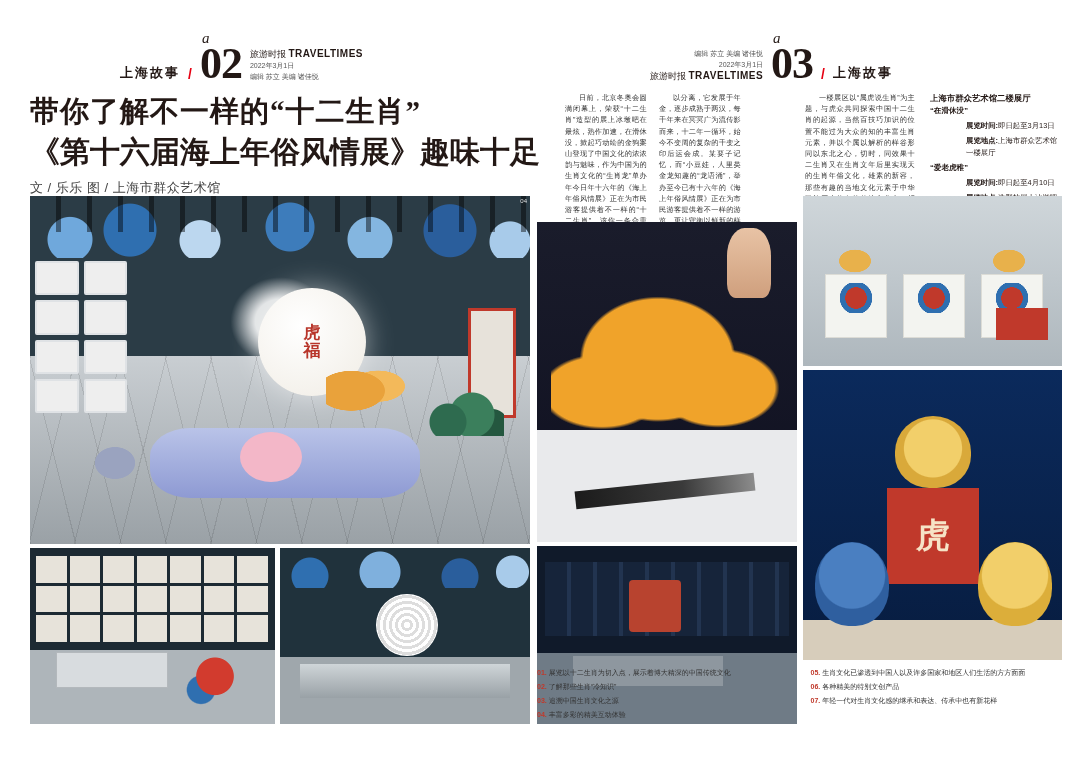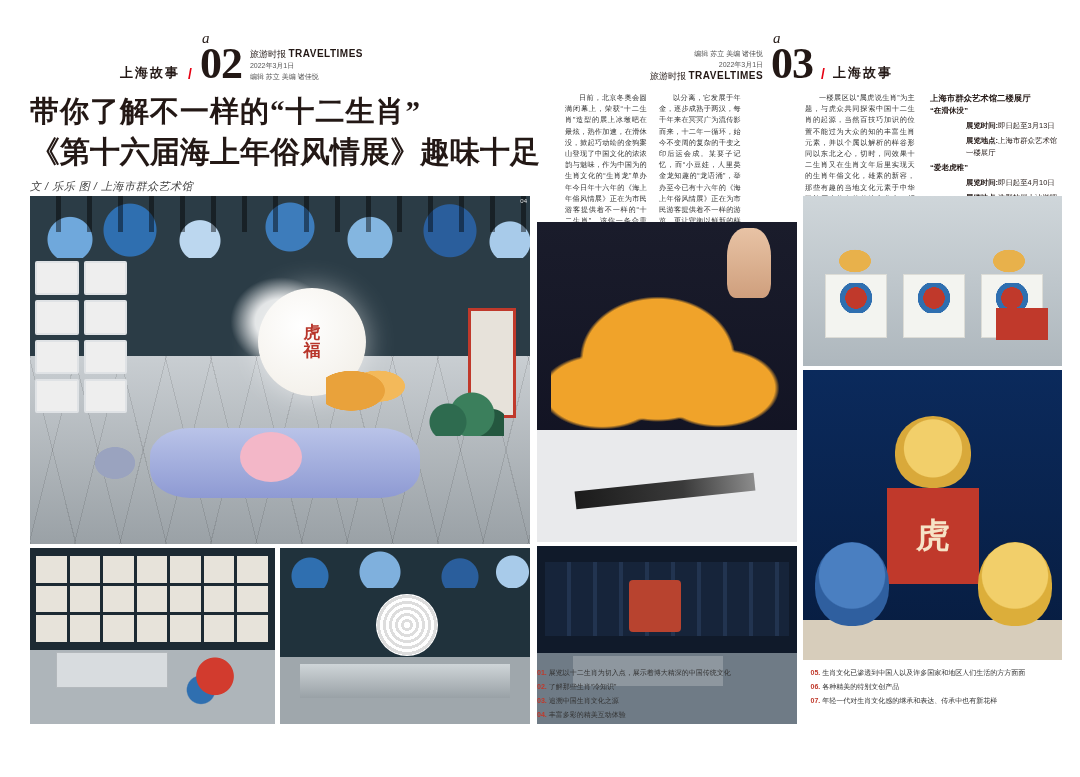--- a/index.html
+++ b/index.html
@@ -40,21 +40,21 @@
   .t1{
     font-family:"Liberation Serif","DejaVu Serif",serif;
     font-size:29px;color:#231815;letter-spacing:1px;line-height:38px;
     font-weight:bold;
   }
   .t2{
     font-family:"Liberation Serif","DejaVu Serif",serif;
     font-size:30px;color:#231815;letter-spacing:0px;line-height:40px;
     font-weight:bold;margin-top:2px;
   }
-  .byline{font-size:11px;color:#444;margin-top:7px;letter-spacing:0.5px;font-style:italic;}
+  .byline{font-size:13px;color:#444;margin-top:7px;letter-spacing:0.5px;}
 
   
   .col{
     position:absolute;font-size:7.2px;line-height:11.2px;color:#333;
     text-align:justify;letter-spacing:0.2px;
   }
   .col p{margin:0 0 6px 0;text-indent:14px;}
 
   
   .infobox{

